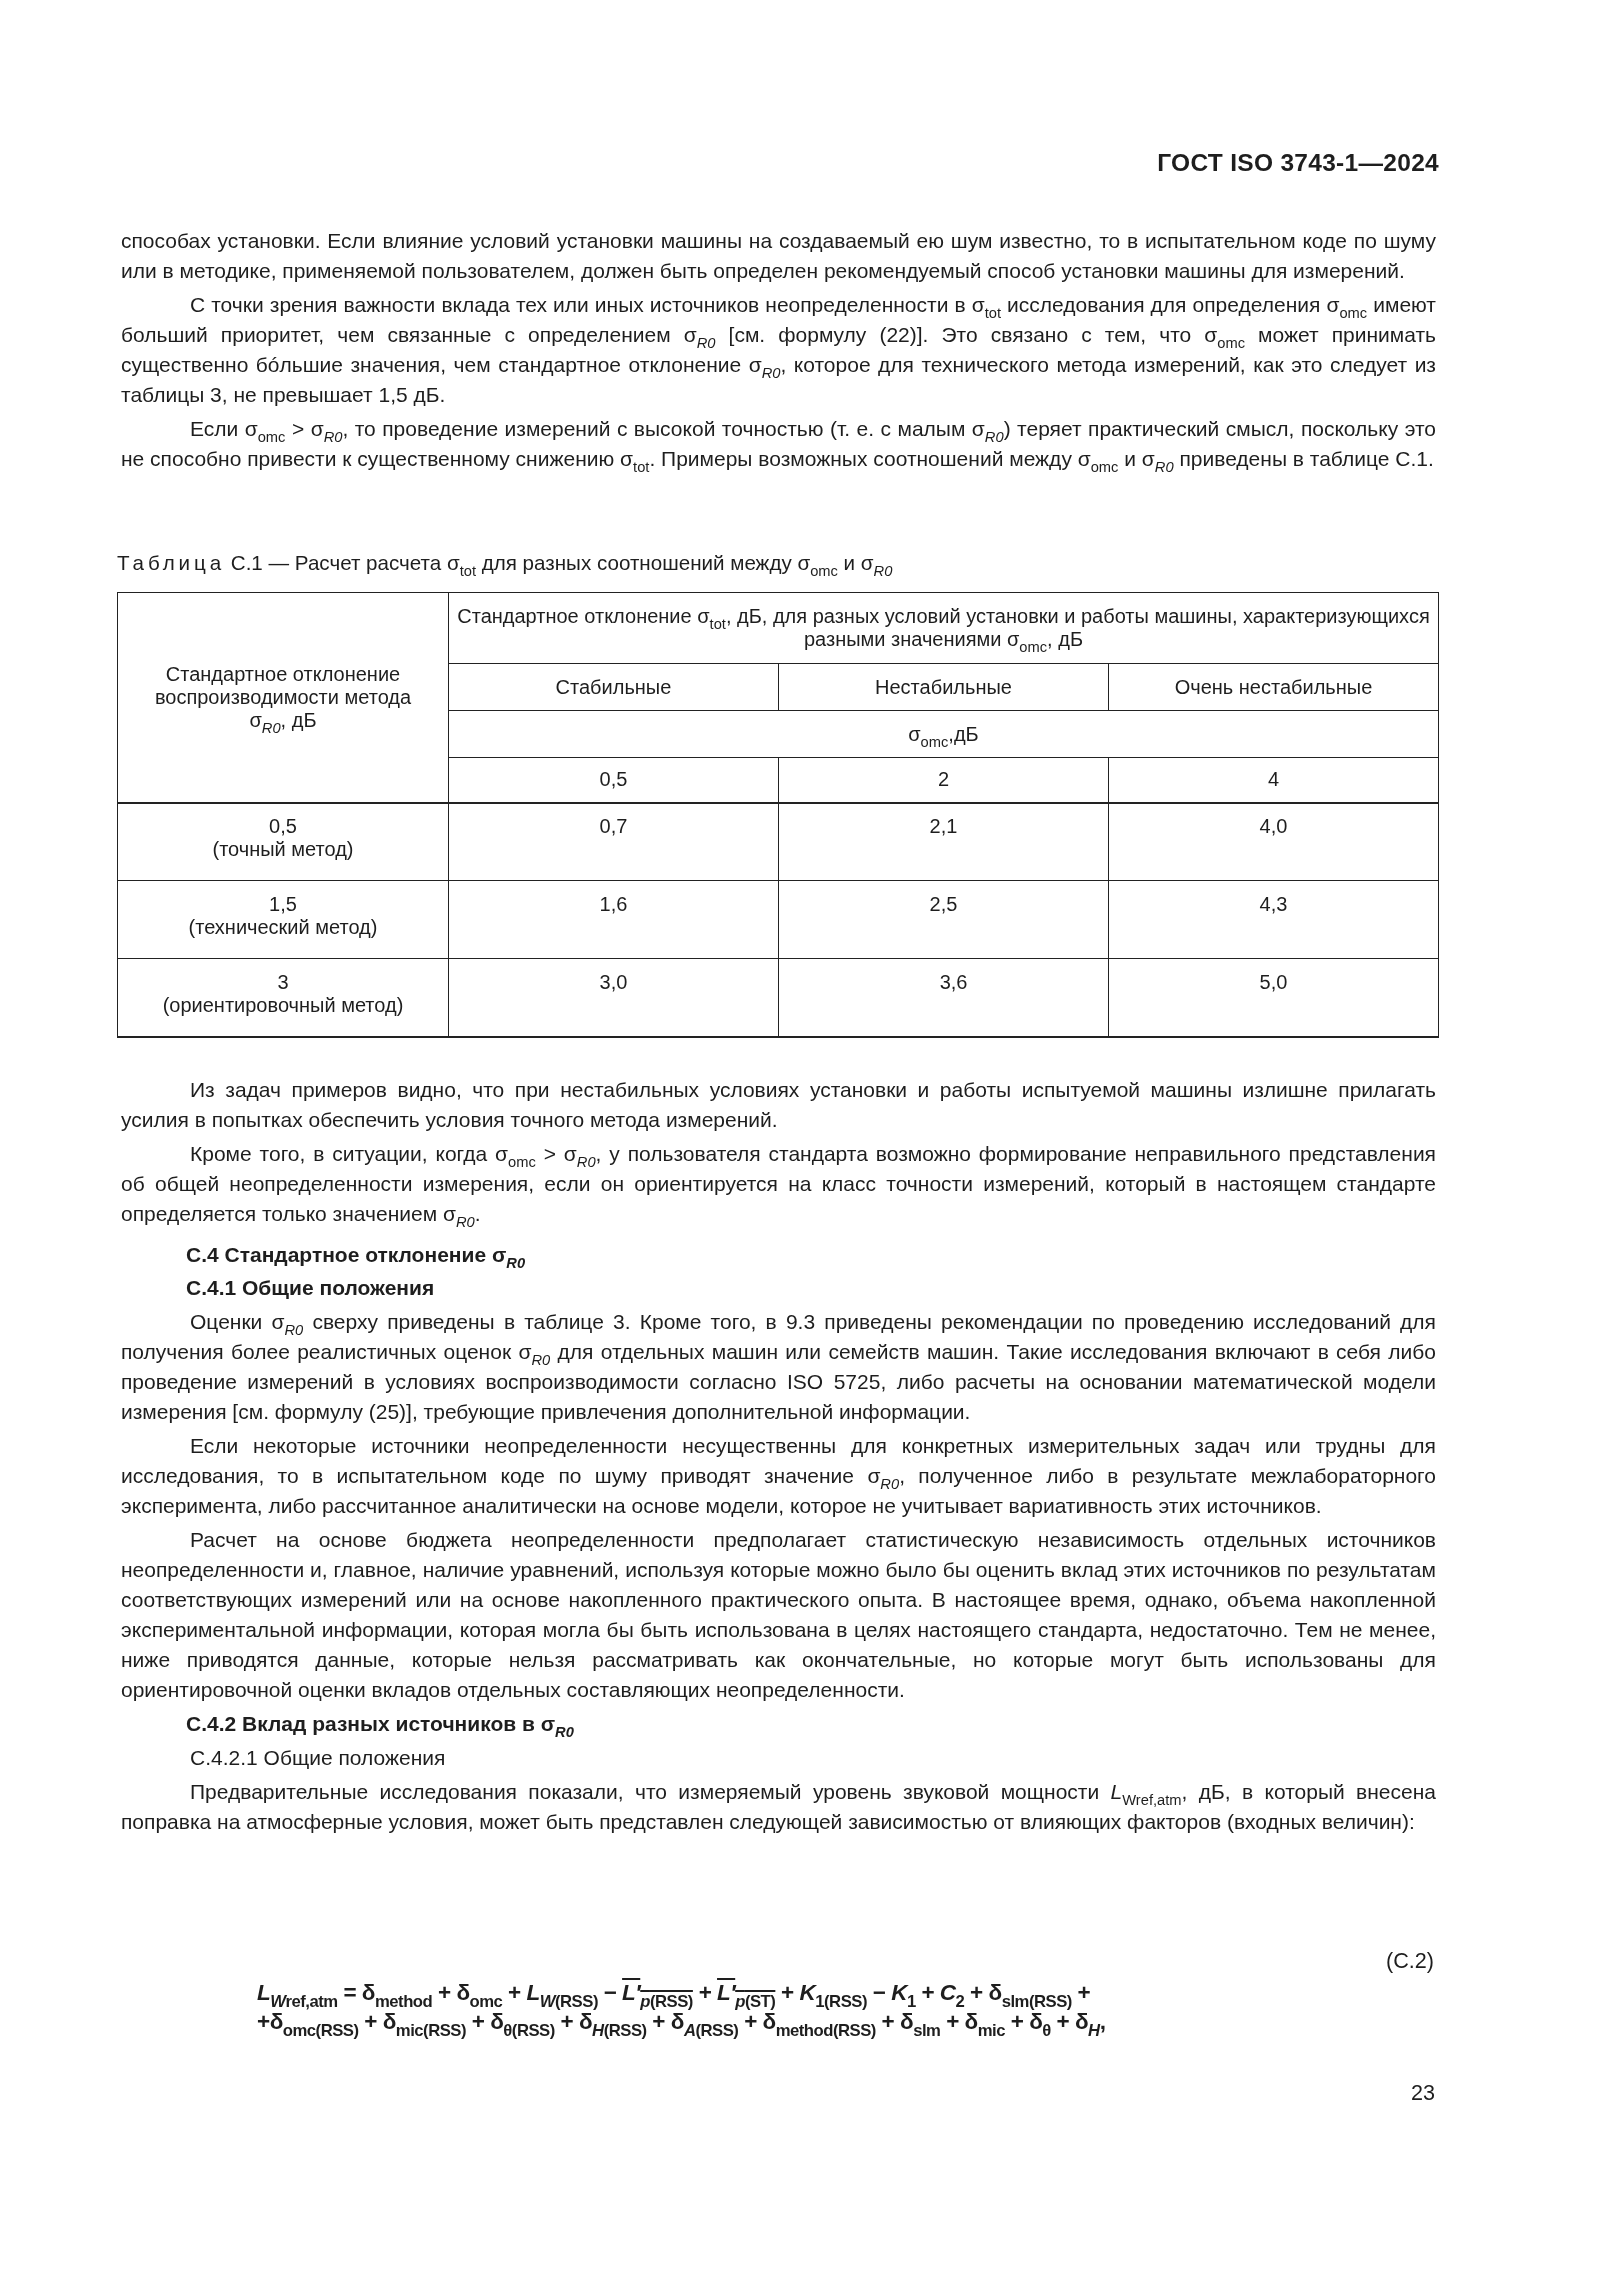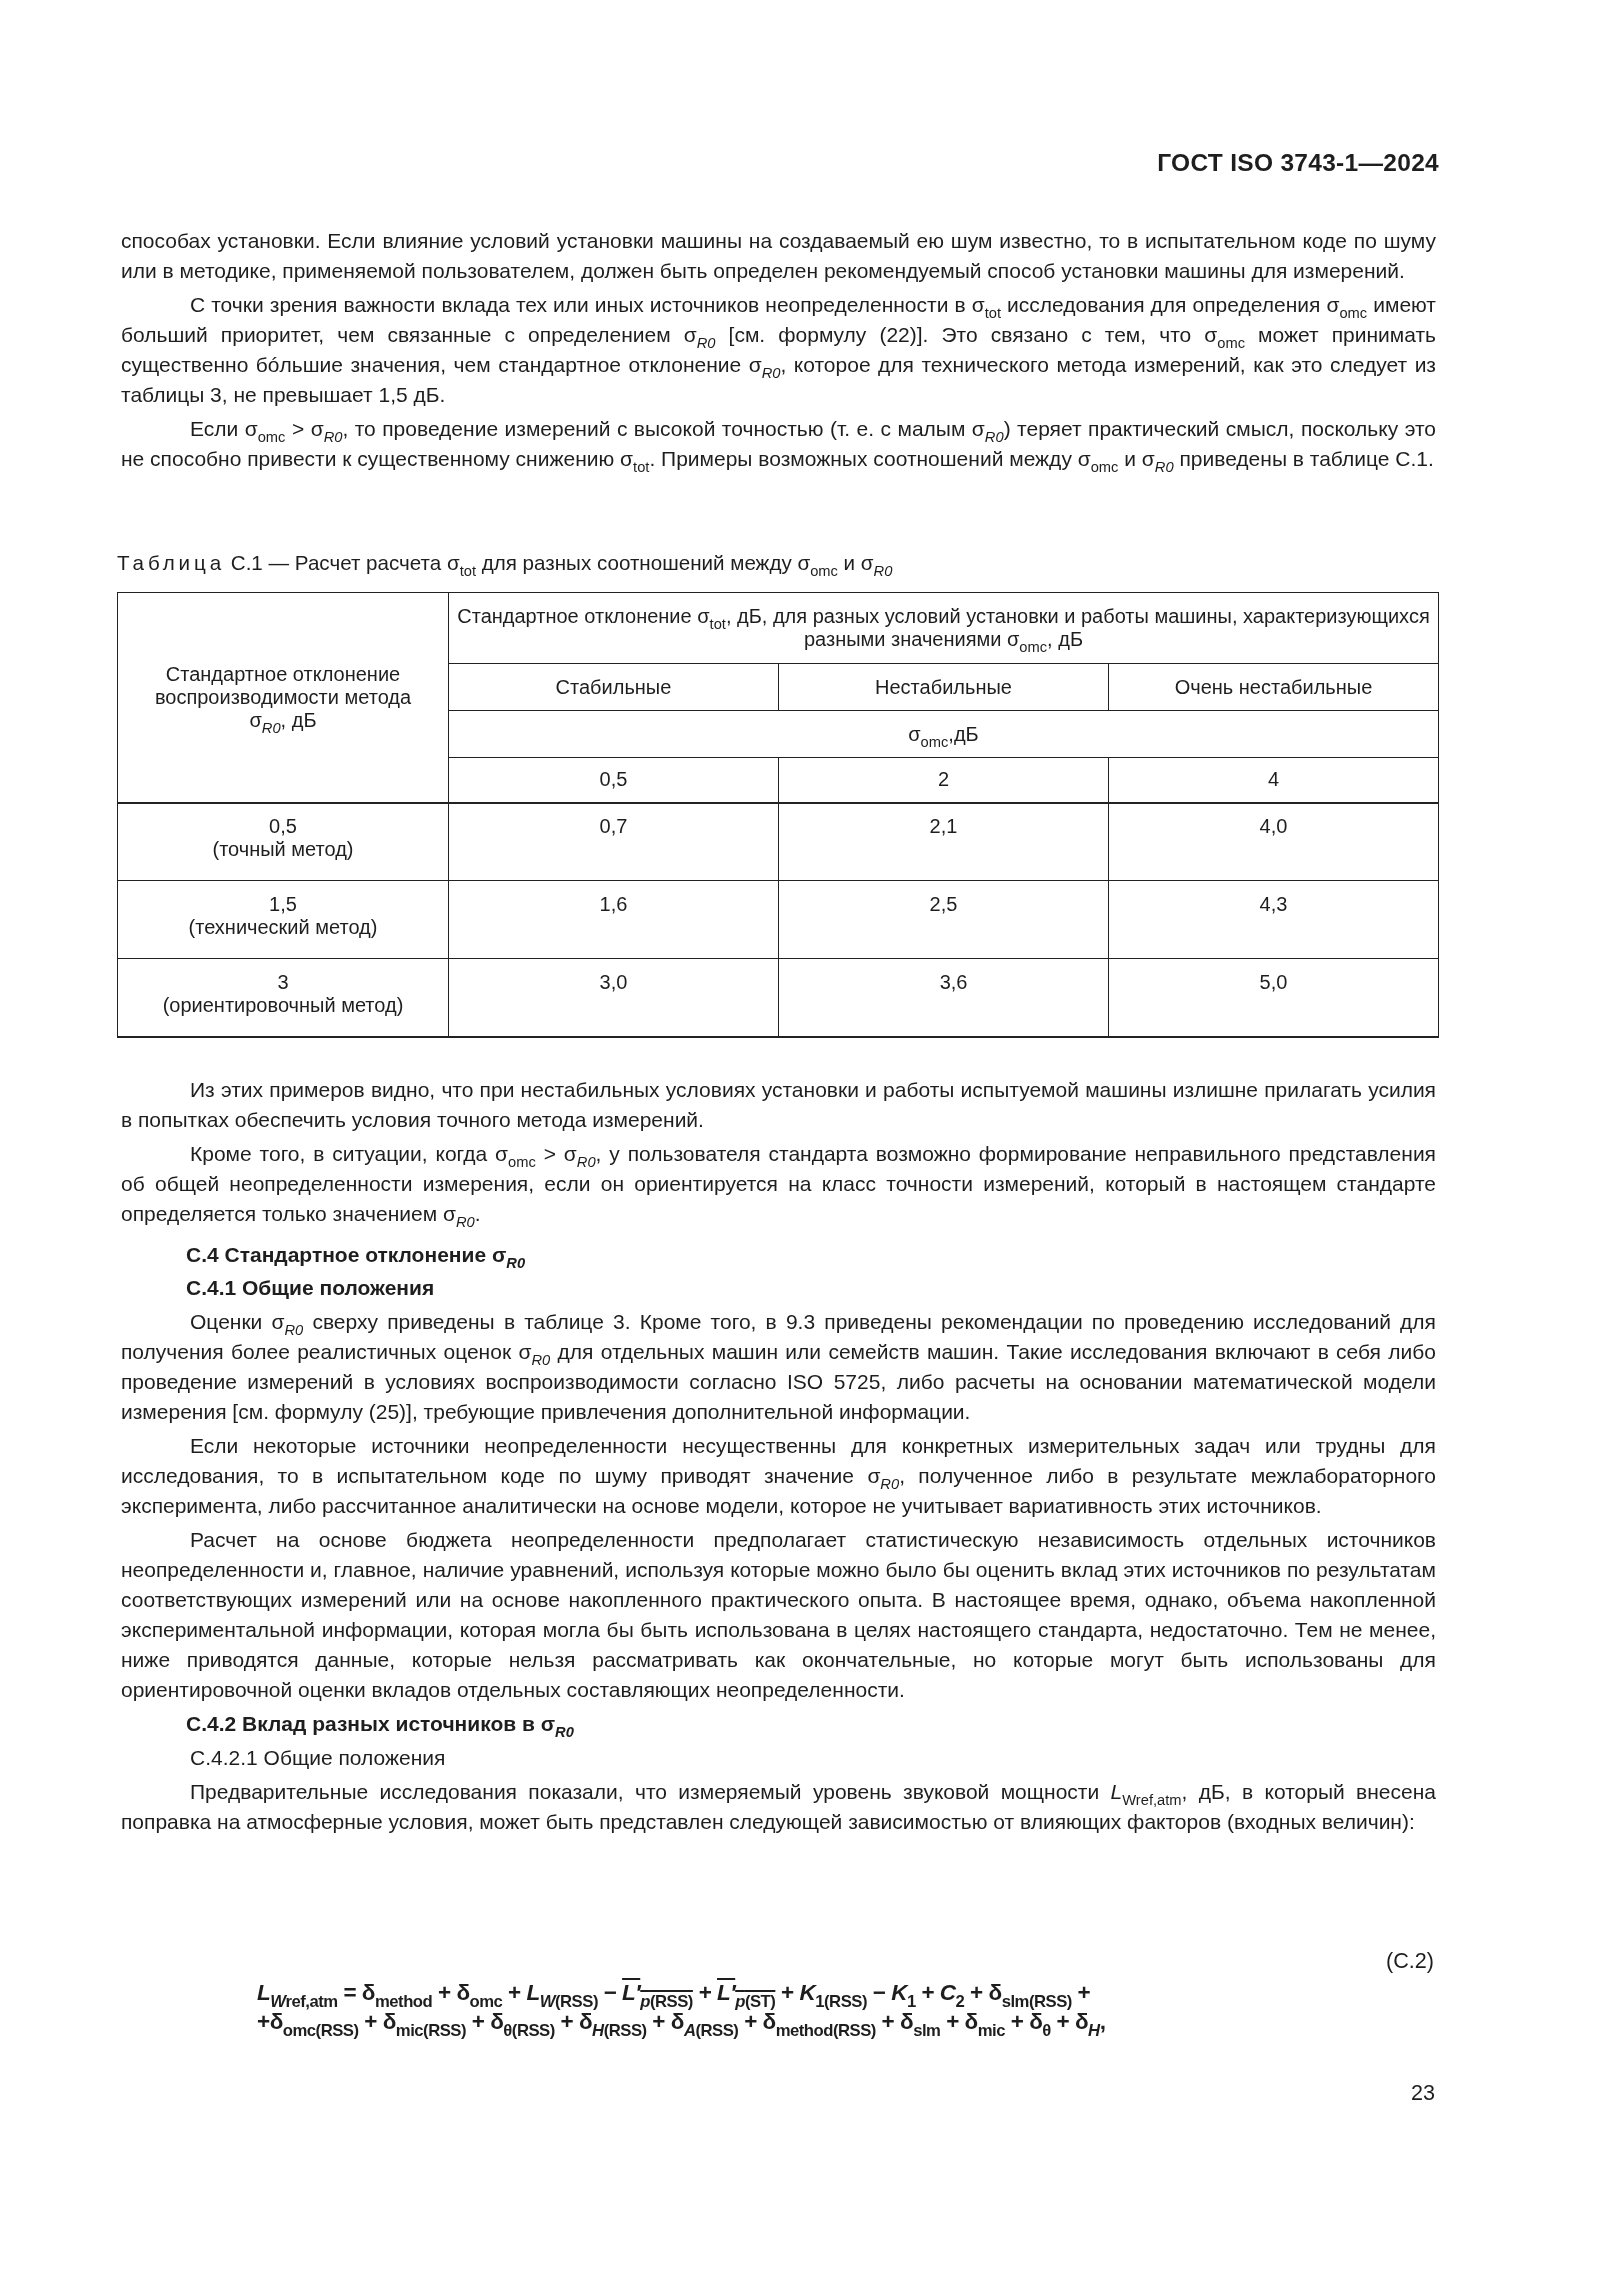--- a/index.html
+++ b/index.html
@@ -77,21 +77,21 @@
   <tr style="height:78px;">
     <td class="top" style="border-bottom:2.9px solid #222;"><span>3</span><br><span>(ориентировочный метод)</span></td>
     <td class="top" style="border-bottom:2.9px solid #222;">3,0</td>
     <td class="top" style="border-bottom:2.9px solid #222;padding-left:28px;">3,6</td>
     <td class="top" style="border-bottom:2.9px solid #222;">5,0</td>
   </tr>
 </tbody>
   </table>
 
 <div class="txt" style="top:1071px;">
-  <p class="p ind">Из этих примеров видно, что при нестабильных условиях установки и работы испытуемой машины излишне прилагать усилия в попытках обеспечить условия точного метода измерений.</p>
+  <p class="p ind">Из задач примеров видно, что при нестабильных условиях установки и работы испытуемой машины излишне прилагать усилия в попытках обеспечить условия точного метода измерений.</p>
   <p class="p ind"><span>Кроме того, в ситуации, когда σ</span><sub>omc</sub><span> &gt; σ</span><sub class="it">R0</sub><span>, у пользователя стандарта возможно формирование неправильного представления об общей неопределенности измерения, если он ориентируется на класс точности измерений, который в настоящем стандарте определяется только значением σ</span><sub class="it">R0</sub><span>.</span></p>
 </div>
 
 <div class="txt" style="top:1240px;">
   <p class="h"><span>С.4 Стандартное отклонение σ</span><sub class="it">R0</sub></p>
   <p class="h" style="margin-top:2.9px;">С.4.1 Общие положения</p>
   <p class="p ind"><span>Оценки σ</span><sub class="it">R0</sub><span> сверху приведены в таблице 3. Кроме того, в 9.3 приведены рекомендации по проведению исследований для получения более реалистичных оценок σ</span><sub class="it">R0</sub><span> для отдельных машин или семейств машин. Такие исследования включают в себя либо проведение измерений в условиях воспроизводимости согласно ISO 5725, либо расчеты на основании математической модели измерения [см. формулу (25)], требующие привлечения дополнительной информации.</span></p>
   <p class="p ind"><span>Если некоторые источники неопределенности несущественны для конкретных измерительных задач или трудны для исследования, то в испытательном коде по шуму приводят значение σ</span><sub class="it">R0</sub><span>, полученное либо в результате межлабораторного эксперимента, либо рассчитанное аналитически на основе модели, которое не учитывает вариативность этих источников.</span></p>
   <p class="p ind">Расчет на основе бюджета неопределенности предполагает статистическую независимость отдельных источников неопределенности и, главное, наличие уравнений, используя которые можно было бы оценить вклад этих источников по результатам соответствующих измерений или на основе накопленного практического опыта. В настоящее время, однако, объема накопленной экспериментальной информации, которая могла бы быть использована в целях настоящего стандарта, недостаточно. Тем не менее, ниже приводятся данные, которые нельзя рассматривать как окончательные, но которые могут быть использованы для ориентировочной оценки вкладов отдельных составляющих неопределенности.</p>
   <p class="h"><span>С.4.2 Вклад разных источников в σ</span><sub class="it">R0</sub></p>

